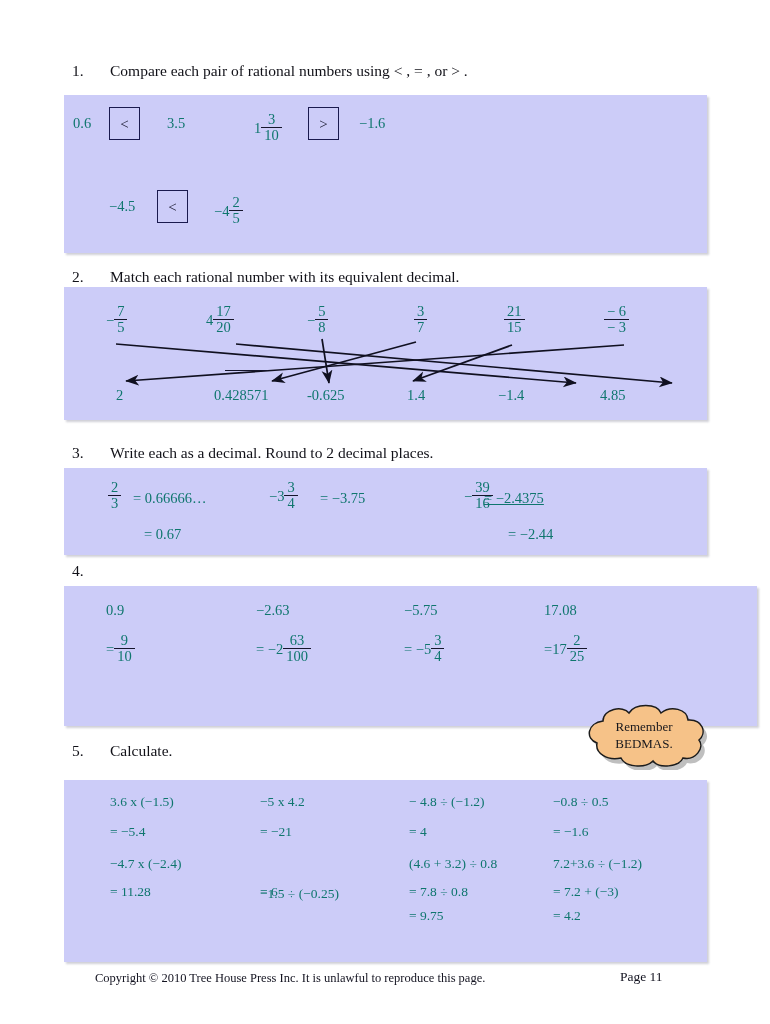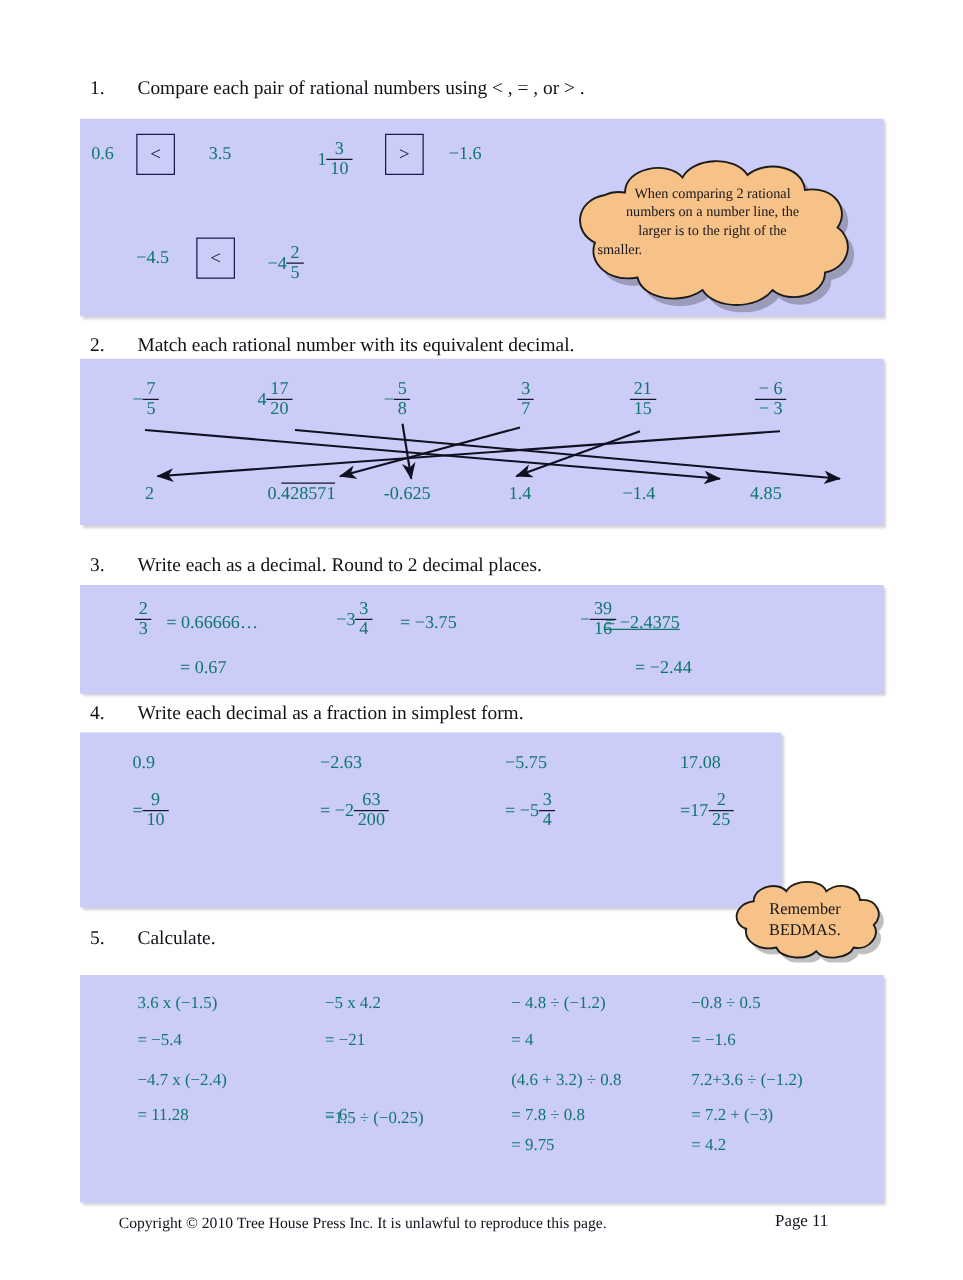--- a/index.html
+++ b/index.html
@@ -97,21 +97,21 @@
     text-align: center;
     font-size: 11.4px;
     line-height: 1.33;
     color: #17171c;
     z-index: 3;
   }
 
   
   .ovl {
     border-top: 1.3px solid #15152b;
-    padding-top: 0px;
+    padding-top: 16px;
   }
 
   
   .match-svg {
     position: absolute;
     left: 0; top: 0;
     pointer-events: none;
   }
 
   
@@ -139,40 +139,20 @@
 
     <span class="t" style="left:190px; top:18px;"><span class="lead">1</span><span class="frac"><span class="num">3</span><span class="den">10</span></span></span>
     <div class="cmp-box" style="left:244px; top:12px;">&gt;</div>
     <span class="t" style="left:295px; top:20px;">−1.6</span>
 
     <span class="t" style="left:45px; top:103px;">−4.5</span>
     <div class="cmp-box" style="left:93px; top:95px;">&lt;</div>
     <span class="t" style="left:150px; top:101px;"><span class="lead">−4</span><span class="frac"><span class="num">2</span><span class="den">5</span></span></span>
   </div>
 
-  <div class="cloud-wrap" style="left:450px; top:118px; width:250px; height:132px; z-index:5;">
-    <svg width="250" height="132" viewBox="0 0 250 132">
-      <g transform="translate(6,8)">
-        <path d="M44 28 C44 8, 78 2, 90 16 C98 0, 132 -2, 142 14 C156 2, 186 6, 188 26
-                 C212 22, 224 42, 214 56 C228 66, 224 88, 204 92 C204 110, 176 118, 162 106
-                 C150 122, 116 122, 106 106 C90 118, 58 114, 54 96 C30 100, 14 84, 20 68
-                 C2 60, 4 34, 28 30 C32 28, 38 27, 44 28 Z" fill="#2a2a2a" opacity="0.30" transform="translate(5,6)"></path>
-        <path d="M44 28 C44 8, 78 2, 90 16 C98 0, 132 -2, 142 14 C156 2, 186 6, 188 26
-                 C212 22, 224 42, 214 56 C228 66, 224 88, 204 92 C204 110, 176 118, 162 106
-                 C150 122, 116 122, 106 106 C90 118, 58 114, 54 96 C30 100, 14 84, 20 68
-                 C2 60, 4 34, 28 30 C32 28, 38 27, 44 28 Z" fill="#f6c288" stroke="#1c1c1c" stroke-width="1.5"></path>
-      </g>
-    </svg>
-    <div class="cloud-text" style="left:22px; top:30px; width:196px;">
-      <div>When comparing 2 rational</div>
-      <div>numbers on a number line, the</div>
-      <div>larger is to the right of the</div>
-      <div style="text-align:left; padding-left:6px;">smaller.</div>
-    </div>
-  </div>
 
   <span class="q-num" style="left:72px; top:268px;">2.</span>
   <span class="q-prompt" style="left:110px; top:268px;">Match each rational number with its equivalent decimal.</span>
 
   <div class="panel" style="left:64px; top:287px; width:643px; height:133px;">
 
     <span class="t" style="left:42px; top:18px;"><span class="lead">−</span><span class="frac"><span class="num">7</span><span class="den">5</span></span></span>
 
     <span class="t" style="left:142px; top:18px;"><span class="lead">4</span><span class="frac"><span class="num">17</span><span class="den">20</span></span></span>
 
@@ -225,29 +205,28 @@
 
     <span class="t" style="left:205px; top:13px;"><span class="lead">−</span><span class="lead">3</span><span class="frac"><span class="num">3</span><span class="den">4</span></span></span>
     <span class="t" style="left:256px; top:22px;">= −3.75</span>
 
     <span class="t" style="left:400px; top:13px;"><span class="lead">−</span><span class="frac"><span class="num">39</span><span class="den">16</span></span></span>
     <span class="t" style="left:420px; top:22px;text-decoration:underline;">= −2.4375</span>
     <span class="t" style="left:444px; top:58px;">= −2.44</span>
   </div>
 
   <span class="q-num" style="left:72px; top:562px;">4.</span>
-  <span class="q-prompt" style="left:110px; top:562px;">Write each decimal as a fraction in simplest form.</span>
-
-  <div class="panel" style="left:64px; top:586px; width:561px; height:140px;">
+
+  <div class="panel" style="left:64px; top:586px; width:693px; height:140px;">
 
     <span class="t" style="left:42px; top:16px;">0.9</span>
     <span class="t" style="left:42px; top:48px;"><span class="lead">=</span><span class="lead"></span><span class="frac"><span class="num">9</span><span class="den">10</span></span></span>
 
     <span class="t" style="left:192px; top:16px;">−2.63</span>
-    <span class="t" style="left:192px; top:48px;"><span class="lead">= −</span><span class="lead">2</span><span class="frac"><span class="num">63</span><span class="den">200</span></span></span>
+    <span class="t" style="left:192px; top:48px;"><span class="lead">= −</span><span class="lead">2</span><span class="frac"><span class="num">63</span><span class="den">100</span></span></span>
 
     <span class="t" style="left:340px; top:16px;">−5.75</span>
     <span class="t" style="left:340px; top:48px;"><span class="lead">= −</span><span class="lead">5</span><span class="frac"><span class="num">3</span><span class="den">4</span></span></span>
 
     <span class="t" style="left:480px; top:16px;">17.08</span>
     <span class="t" style="left:480px; top:48px;"><span class="lead">=</span><span class="lead">17</span><span class="frac"><span class="num">2</span><span class="den">25</span></span></span>
   </div>
 
   <span class="q-num" style="left:72px; top:742px;">5.</span>
   <span class="q-prompt" style="left:110px; top:742px;">Calculate.</span>

